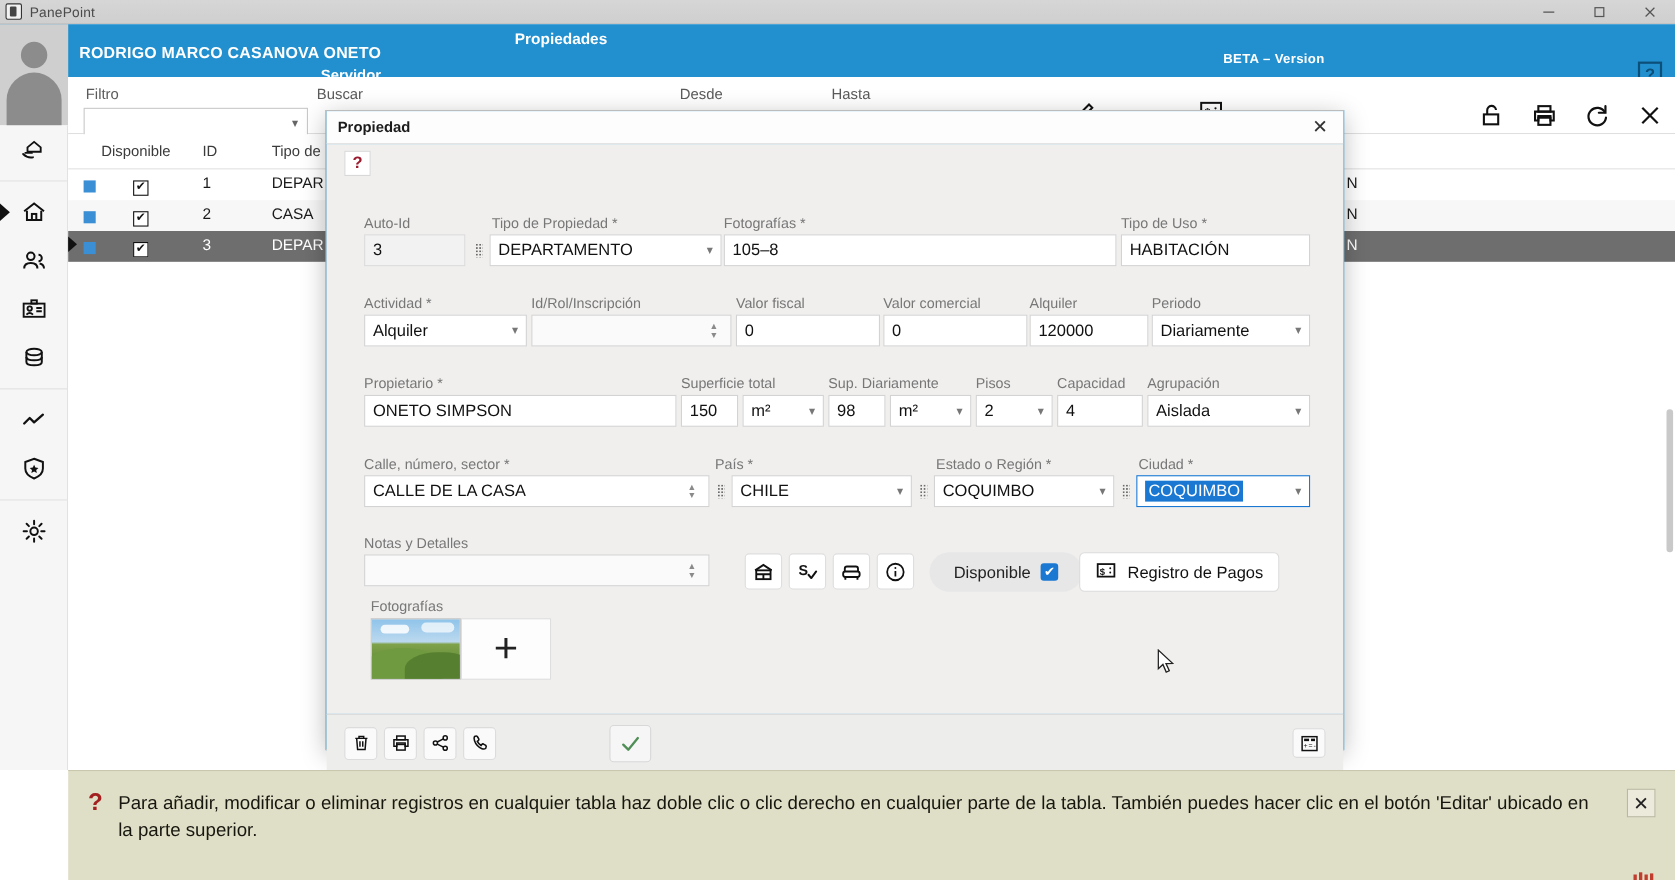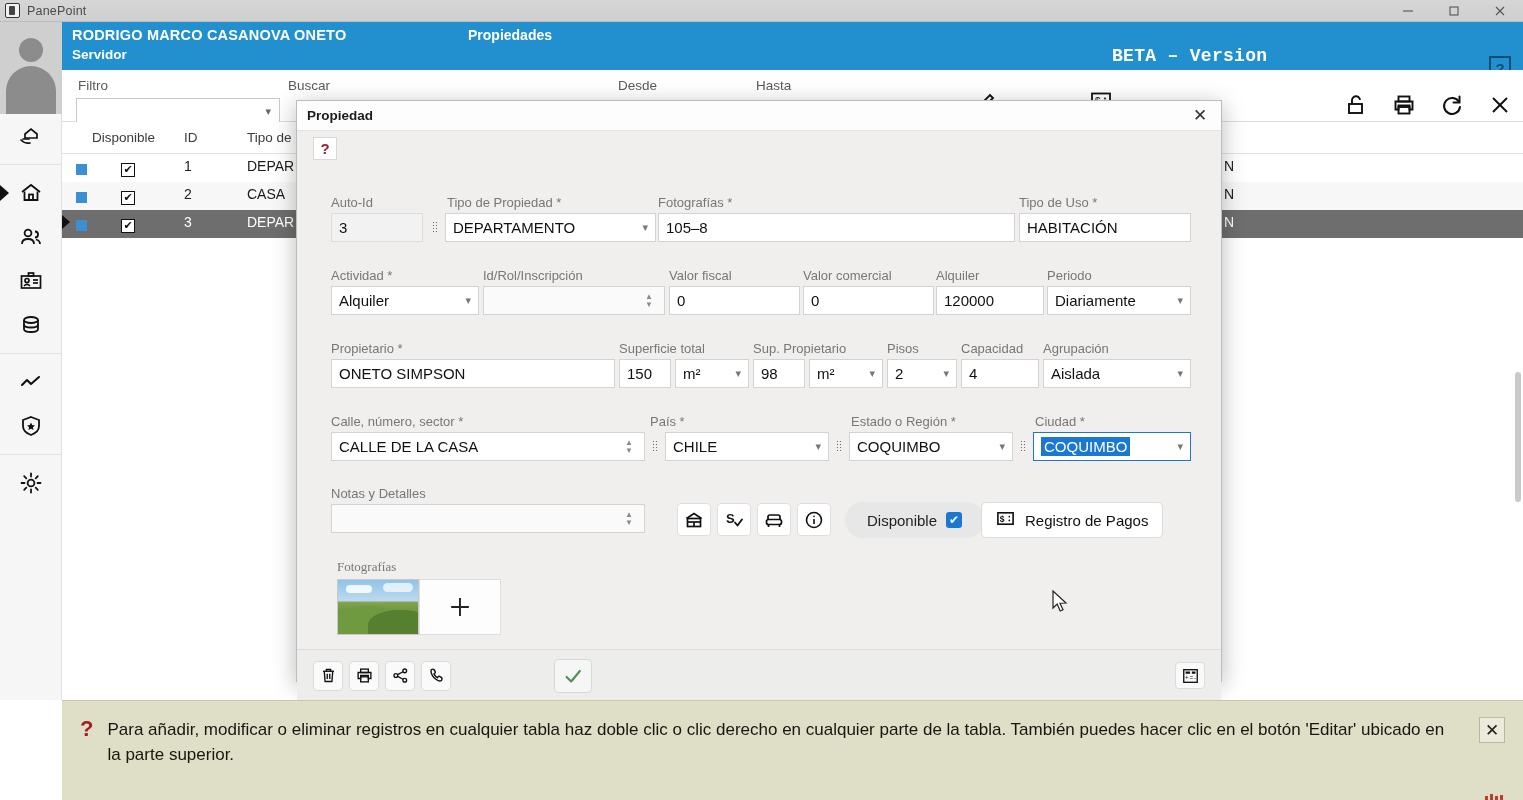--- a/index.html
+++ b/index.html
@@ -34,31 +34,30 @@
     color: #555; font-size: 13px;
   }
   .os-btn svg { display:block; }
 
   
   .header {
     position: absolute; top: 22px; left: 0; width: 1523px; height: 48px;
     background: #2290cf; color: #fff;
   }
   .hdr-user {
-    position: absolute; left: 72px; top: 4px; line-height: 19px;
+    position: absolute; left: 72px; top: 18px; line-height: 19px; text-align: right;
   }
   .hdr-user .l1 { font-size: 14.5px; font-weight: bold; letter-spacing: .2px; }
   .hdr-user .l2 { font-size: 13.5px; font-weight: bold; }
   .hdr-mid { position: absolute; left: 468px; top: 4px; line-height: 19px; }
   .hdr-mid .l1 { font-size: 14px; font-weight: bold; }
   .hdr-mid .l2 { font-size: 16px; font-weight: bold; margin-top: 28px; }
   .hdr-beta {
-    position: absolute; left: 1112px; top: 24px; font-size: 18px; font-weight: bold;
+    position: absolute; left: 1112px; top: 24px; font-size: 12px; font-weight: bold;
     letter-spacing: .3px;
-    font-family: Liberation Mono, monospace;
   }
   .hdr-help {
     position: absolute; right: 12px; top: 34px; width: 22px; height: 24px;
     border: 2px solid #0c4f79; color: #0c4f79; font-weight: bold; font-size: 15px;
     display: flex; align-items: center; justify-content: center; background: #2290cf;
   }
 
   
   .avatar-box {
     position: absolute; left: 0; top: 22px; width: 62px; height: 92px;
@@ -581,21 +580,21 @@
             <span class="val">150</span>
           </div>
           <div class="ctl" style="width:74px">
             <span class="val">m²</span>
             <span class="chev">▾</span>
           </div>
         </div>
       </div>
 
       <div class="fld" style="left:456px; top:210px; width:130px">
-        <div class="lbl">Sup. Propietario</div>
+        <div class="lbl">Sup. Diariamente</div>
         <div style="display:flex; gap:4px">
           <div class="ctl" style="width:52px">
             <span class="val">98</span>
           </div>
           <div class="ctl" style="width:74px">
             <span class="val">m²</span>
             <span class="chev">▾</span>
           </div>
         </div>
       </div>
@@ -726,21 +725,21 @@
           <svg width="19" height="19" viewBox="0 0 20 20" fill="none" stroke="#111" stroke-width="1.7">
             <rect x="2" y="4" width="16" height="12"></rect>
             <text x="4" y="14" font-size="9" fill="#111" stroke="none" font-family="Liberation Sans" font-weight="bold">$</text>
             <circle cx="14" cy="8" r=".9" fill="#111" stroke="none"></circle>
             <circle cx="14" cy="12" r=".9" fill="#111" stroke="none"></circle>
           </svg>
         </span>
         <span>Registro de Pagos</span>
       </div>
 
-      <div class="fld" style="left:40px; top:428px;font-family:Liberation Serif, serif;">
+      <div class="fld" style="left:40px; top:412px;">
         <div class="lbl">Fotografías</div>
         <div style="display:flex; margin-top:4px">
           <div class="photo-thumb">
             <div class="cloud1"></div>
             <div class="cloud2"></div>
             <div class="hill"></div>
             <div class="hill2"></div>
           </div>
           <div class="photo-add">+</div>
         </div>

